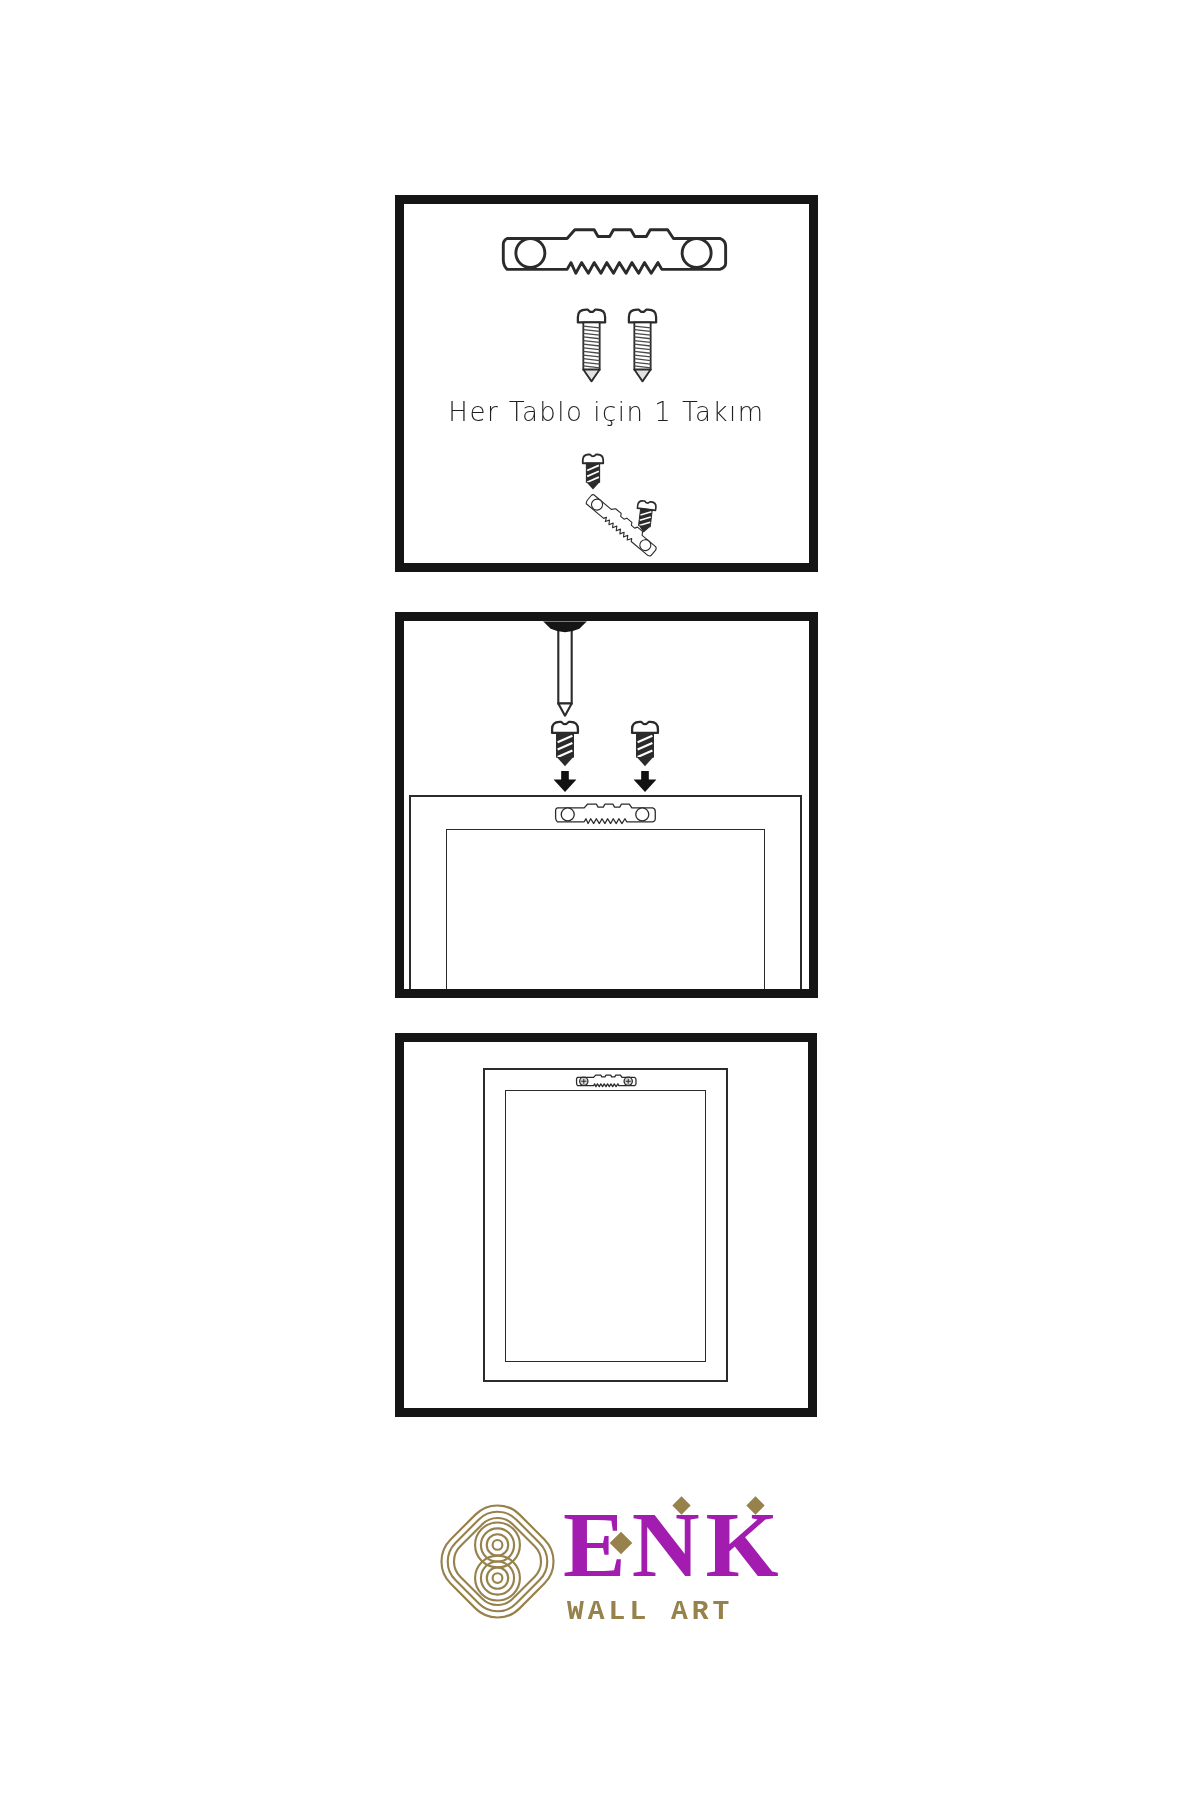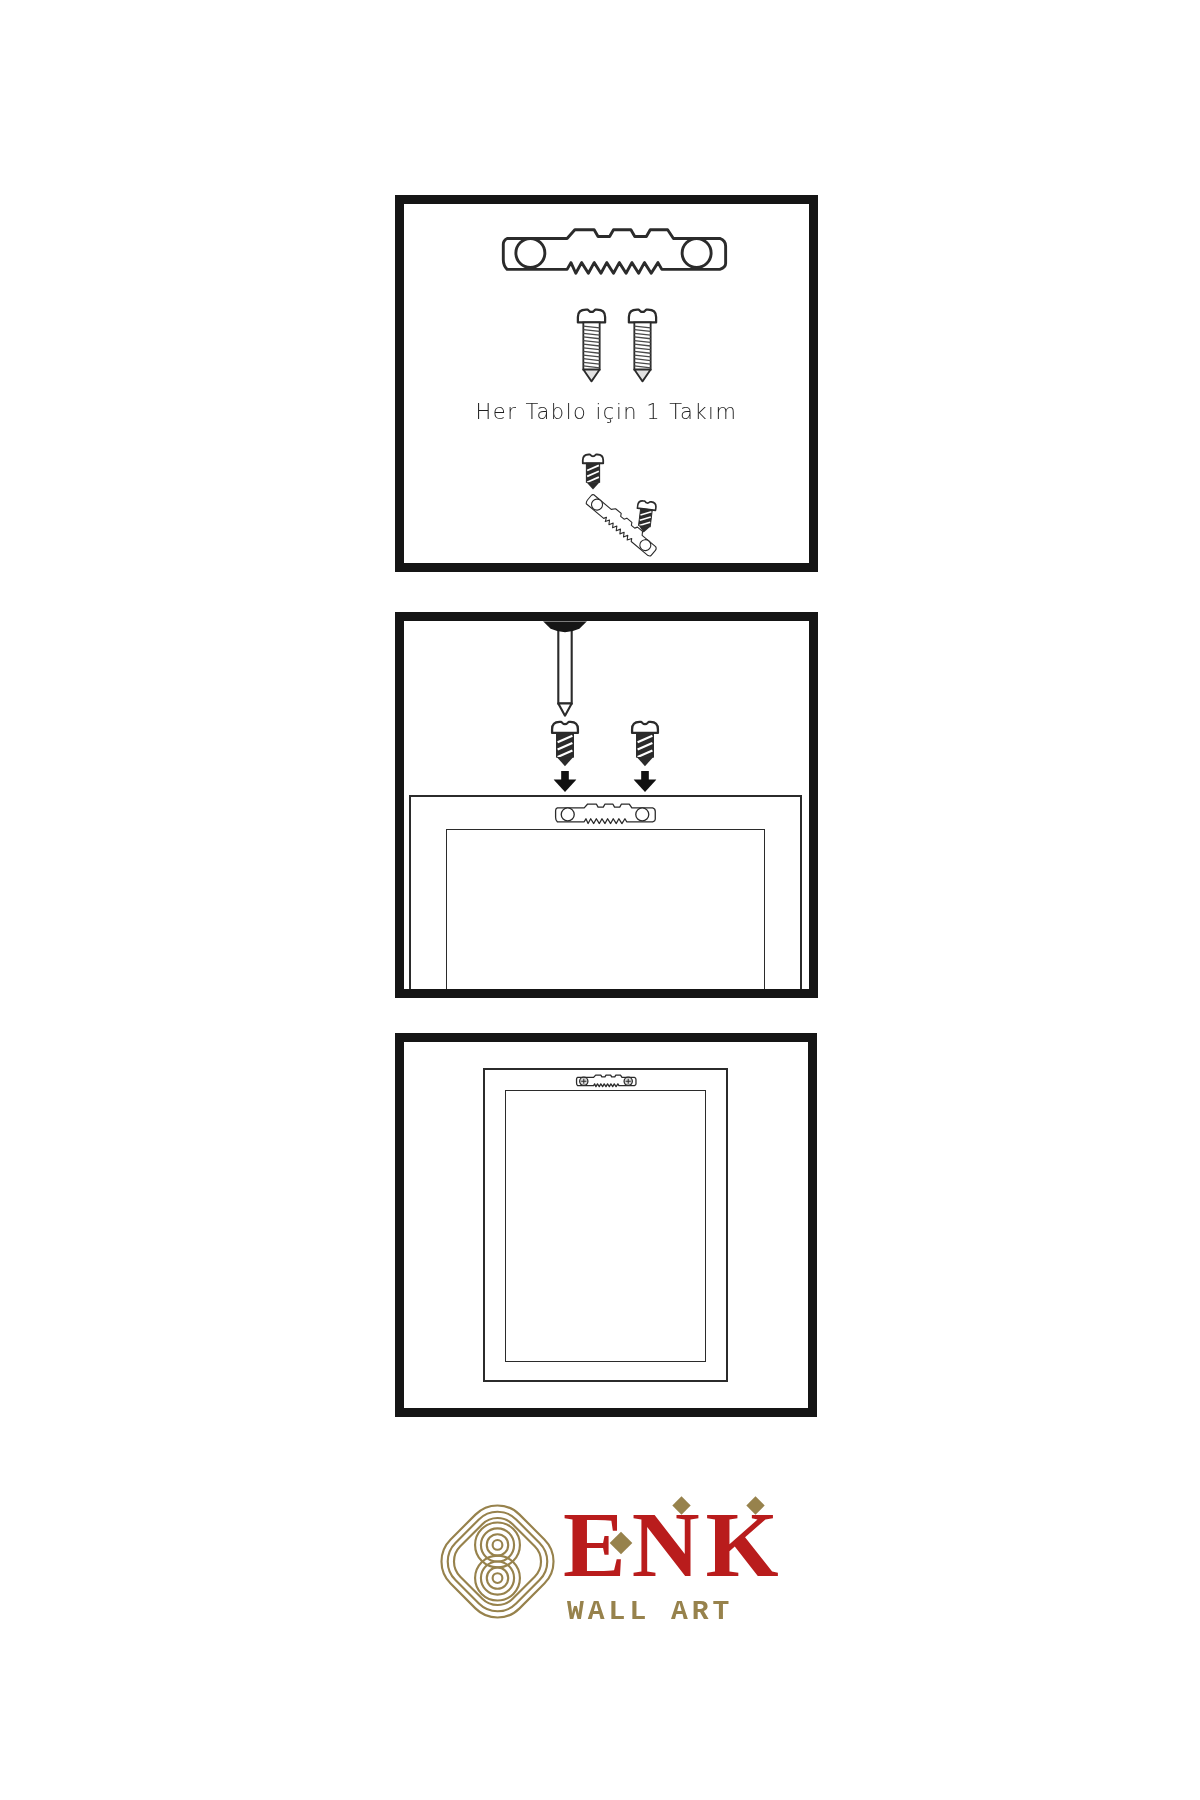--- a/index.html
+++ b/index.html
@@ -5,27 +5,27 @@
   html,body{margin:0;padding:0;background:#ffffff;}
   #canvas{position:relative;width:1200px;height:1800px;background:#ffffff;overflow:hidden;
           font-family:"Liberation Sans",sans-serif;}
   .panel{position:absolute;left:395px;width:423px;background:#fff;border:9px solid #151515;box-sizing:border-box;}
   #panel-1{top:195px;height:377px;}
   #panel-2{top:612px;height:386px;overflow:hidden;}
   #panel-3{top:1033px;height:384px;width:422px;}
   .abs{position:absolute;}
   .caption{position:absolute;left:0;right:0;top:191px;text-align:center;
            font-family:"DejaVu Sans","Liberation Sans",sans-serif;font-weight:200;
-           font-size:21px;letter-spacing:1.5px;color:#1f1f1f;line-height:34px;}
+           font-size:26px;letter-spacing:1.5px;color:#1f1f1f;line-height:34px;}
   .frame-line{position:absolute;border:2px solid #2b2b2b;background:#ffffff;box-sizing:border-box;}
   .frame-line.thin{border-width:1.5px;}
   
   .brand-wrap{position:absolute;left:563px;top:1497px;width:260px;height:130px;}
   .brand-name{position:absolute;left:0;top:0;font-family:"Liberation Serif",serif;font-weight:700;
-              font-size:94px;line-height:1;letter-spacing:6px;color:#b91c1c;}
+              font-size:94px;line-height:1;letter-spacing:6px;color:#a21caf;}
   .brand-tagline{position:absolute;left:4px;top:99px;font-family:Liberation Mono, monospace;font-weight:600;
                  font-size:28px;letter-spacing:4px;color:#97824c;}
   .diamond{position:absolute;background:#97824c;transform:rotate(45deg);}
   .d1{left:50px;top:38px;width:16px;height:16px;}
   .d2{left:112px;top:2px;width:13px;height:13px;}
   .d3{left:186px;top:2px;width:13px;height:13px;}
   .hidden-defs{position:absolute;width:0;height:0;overflow:hidden;}
 </style>
 </head>
 <body>

